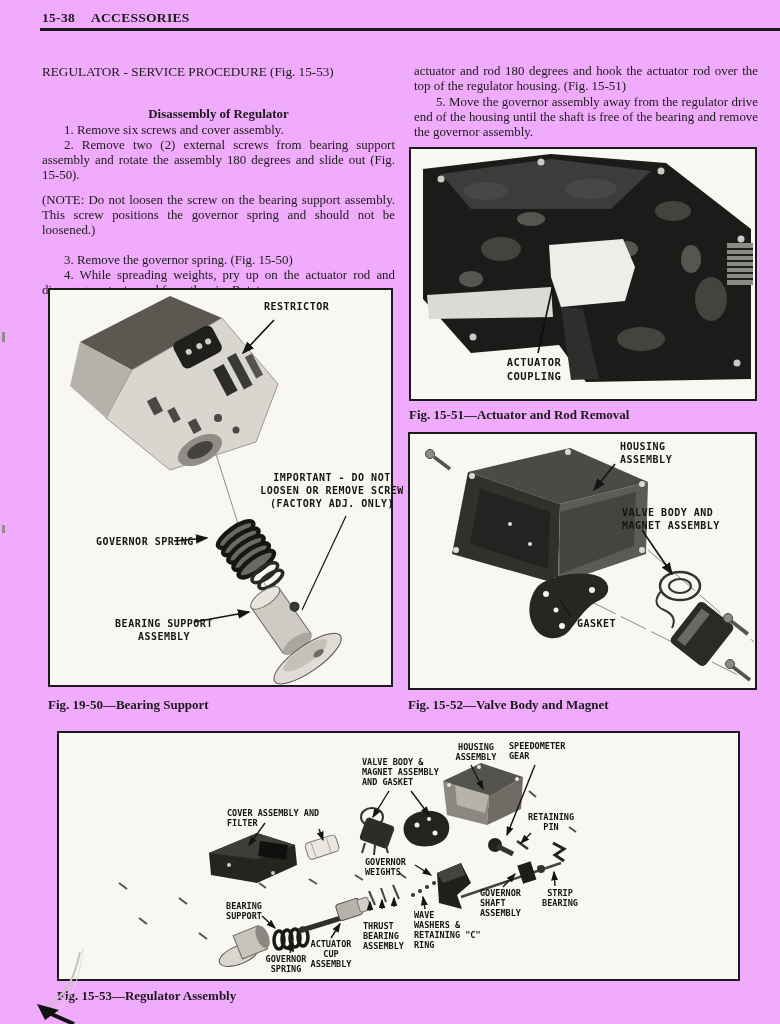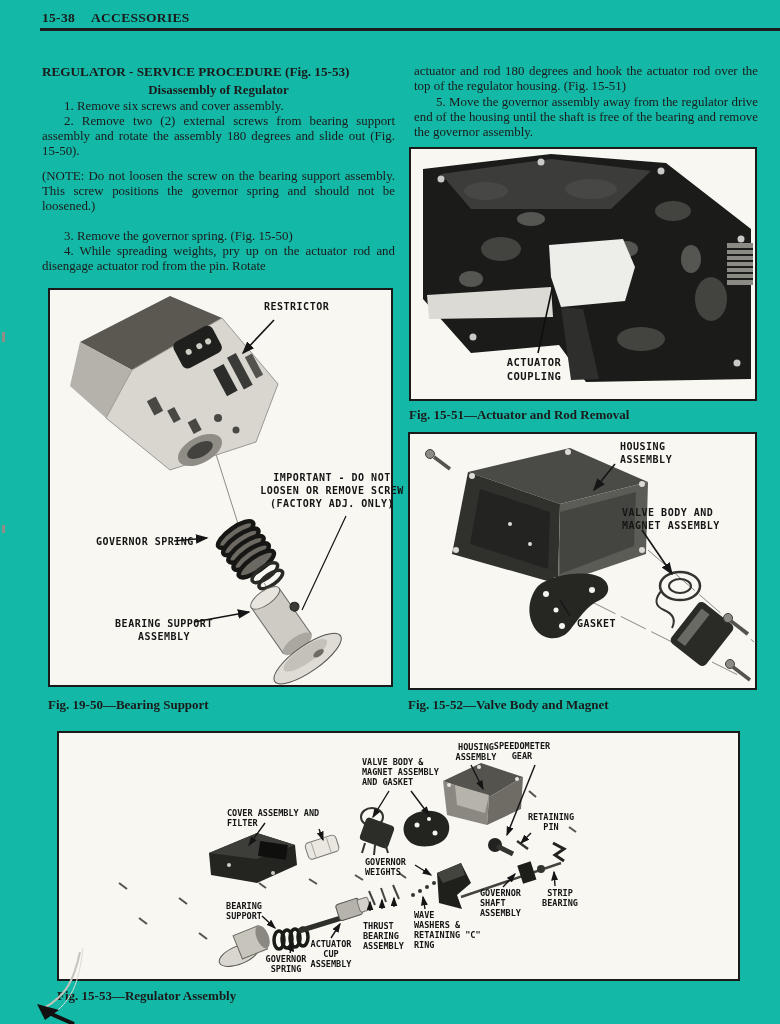--- a/index.html
+++ b/index.html
@@ -1,32 +1,32 @@
 <!DOCTYPE html>
 <html><head>
 <meta charset="utf-8">
 <style>
   html,body { margin:0; padding:0; }
   .page {
     position:relative; width:780px; height:1024px;
-    background:#14b8a6; overflow:hidden;
+    background:#f0abfc; overflow:hidden;
     font-family:"Liberation Serif", serif; color:#1a1a1a;
   }
   
   .hdr { position:absolute; left:42px; top:10px; font-weight:bold; font-size:13.5px; letter-spacing:.3px; }
   .hdr .sec { margin-left:16px; }
   .hdr-rule { position:absolute; left:40px; top:28px; right:0; height:2.5px; background:#1c1c1c; }
 
   
   .col { position:absolute; top:64px; }
   .col-left  { left:42px;  width:353px; }
   .col-right { left:414px; width:344px; }
   .col p { margin:0; font-size:12.9px; line-height:15.3px; text-align:justify; }
   p.step { text-indent:22px; }
-  p.title { font-weight:bold; font-size:13.2px; margin-bottom:4px; text-align:left; }
+  p.title { font-weight:normal; font-size:13.2px; margin-bottom:28px; text-align:left; }
   p.subtitle { font-weight:bold; margin-bottom:0; text-align:center; }
   p.note { margin-top:9px; }
   p.after-note { margin-top:14px; }
 
   
   .fig-box { position:absolute; border:2px solid #1a1a1a; background:#f8f7f2; }
   .fig-box svg { position:absolute; left:0; top:0; }
   .f50 { left:48px;  top:288px; width:341px; height:395px; }
   .f51 { left:409px; top:147px; width:344px; height:250px; }
   .f52 { left:408px; top:432px; width:345px; height:254px; }
@@ -51,21 +51,21 @@
   .l50-bearing    { left:38px;  top:327px; width:104px; text-align:center; }
   
   .l51-coupling   { left:76px;  top:206px; width:94px; text-align:center; }
   
   .l52-housing    { left:186px; top:6px; }
   .l52-valve      { left:188px; top:72px; }
   .l52-gasket     { left:143px; top:183px; }
   
   .l53-valve    { left:303px; top:24px; }
   .l53-housing  { left:388px; top:9px;  width:58px; text-align:center; }
-  .l53-speedo   { left:430px; top:8px;  width:66px; text-align:center; }
+  .l53-speedo   { left:450px; top:8px;  width:66px; }
   .l53-retain   { left:464px; top:79px; width:56px; text-align:center; }
   .l53-cover    { left:168px; top:75px; width:106px; }
   .l53-weights  { left:306px; top:124px; }
   .l53-bsup     { left:160px; top:168px; width:50px; text-align:center; }
   .l53-spring   { left:202px; top:221px; width:50px; text-align:center; }
   .l53-actcup   { left:246px; top:206px; width:52px; text-align:center; }
   .l53-thrust   { left:304px; top:188px; }
   .l53-wave     { left:355px; top:177px; }
   .l53-shaft    { left:421px; top:155px; }
   .l53-strip    { left:477px; top:155px; width:48px; text-align:center; }

